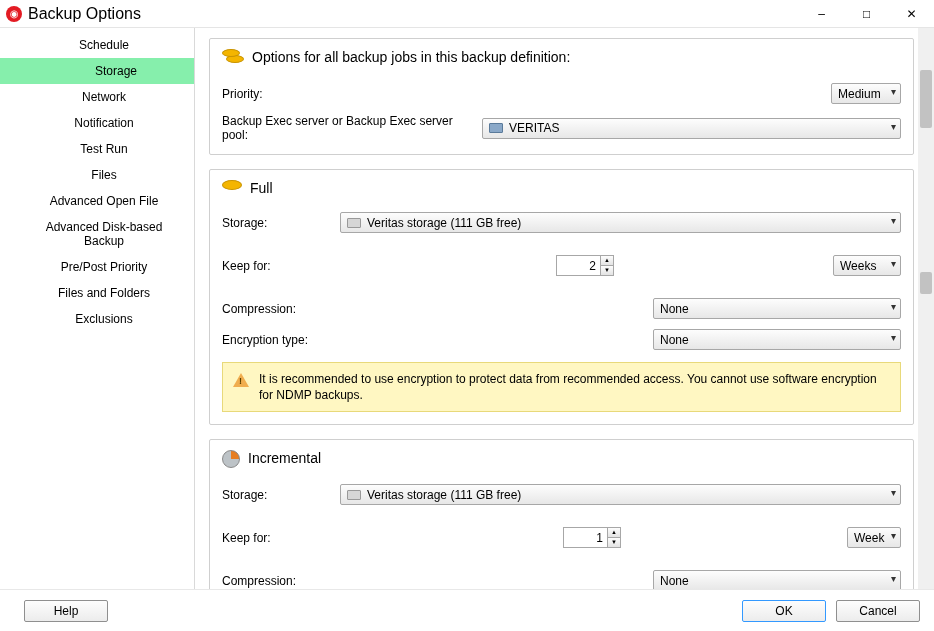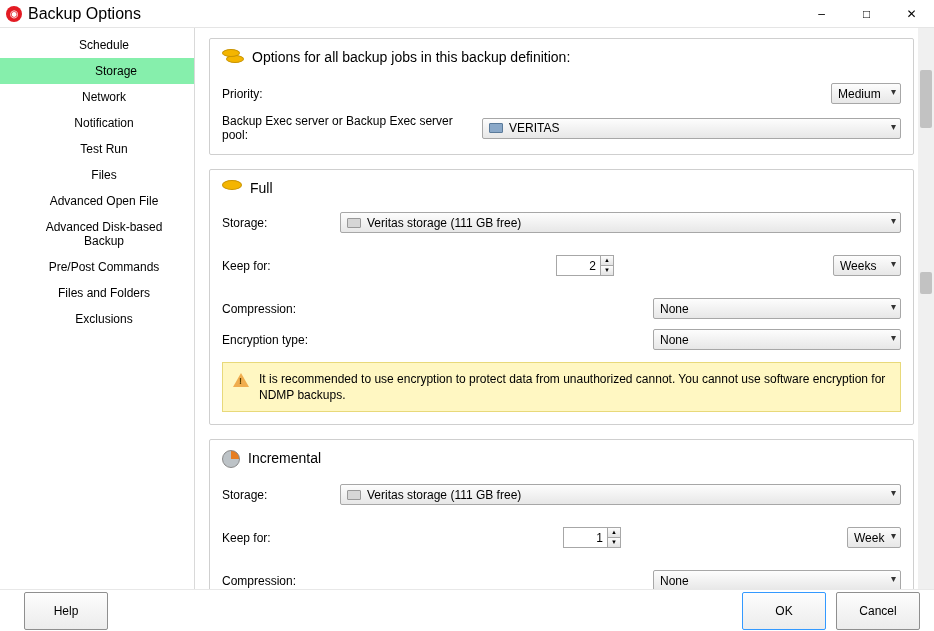--- a/index.html
+++ b/index.html
@@ -234,21 +234,21 @@
 }
 .bottom-bar {
   height: 42px;
   border-top: 1px solid #e8e8e8;
   display: flex;
   align-items: center;
   padding: 0 14px;
 }
 .btn {
   min-width: 84px;
-  height: 38px;
+  height: 22px;
   border: 1px solid #8f8f8f;
   background: linear-gradient(#fdfdfd,#ececec);
   border-radius: 2px;
   font-size: 12px;
   display: inline-flex;
   align-items: center;
   justify-content: center;
   cursor: default;
   padding: 0 10px;
 }
@@ -274,21 +274,21 @@
 
   <div class="sidebar">
     <div class="sidebar-item">Schedule</div>
     <div class="sidebar-item active">Storage</div>
     <div class="sidebar-item">Network</div>
     <div class="sidebar-item">Notification</div>
     <div class="sidebar-item">Test Run</div>
     <div class="sidebar-item">Files</div>
     <div class="sidebar-item">Advanced Open File</div>
     <div class="sidebar-item">Advanced Disk-based Backup</div>
-    <div class="sidebar-item">Pre/Post Commands</div>
+    <div class="sidebar-item">Pre/Post Priority</div>
     <div class="sidebar-item">Files and Folders</div>
     <div class="sidebar-item">Exclusions</div>
   </div>
 
   <div class="content-wrap">
     <div class="content">
 
       <div class="panel">
         <div class="panel-header">
           <span class="disk-icon">
@@ -344,21 +344,21 @@
             </span>
         </div>
         <div class="form-row">
           <span class="label-narrow">Encryption type:</span>
           <span class="select" style="width:248px">
               <span>None</span>
             </span>
         </div>
         <div class="warning-box">
           <span class="warn-icon"></span>
-          <span>It is recommended to use encryption to protect data from unauthorized cannot. You cannot use software encryption for NDMP backups.</span>
+          <span>It is recommended to use encryption to protect data from recommended access. You cannot use software encryption for NDMP backups.</span>
         </div>
       </div>
 
       <div class="panel" style="padding-bottom:4px">
         <div class="panel-header">
           <span class="pie-icon"></span>
           <span class="section-title">Incremental</span>
         </div>
         <div class="form-row">
           <span class="label-narrow">Storage:</span>

